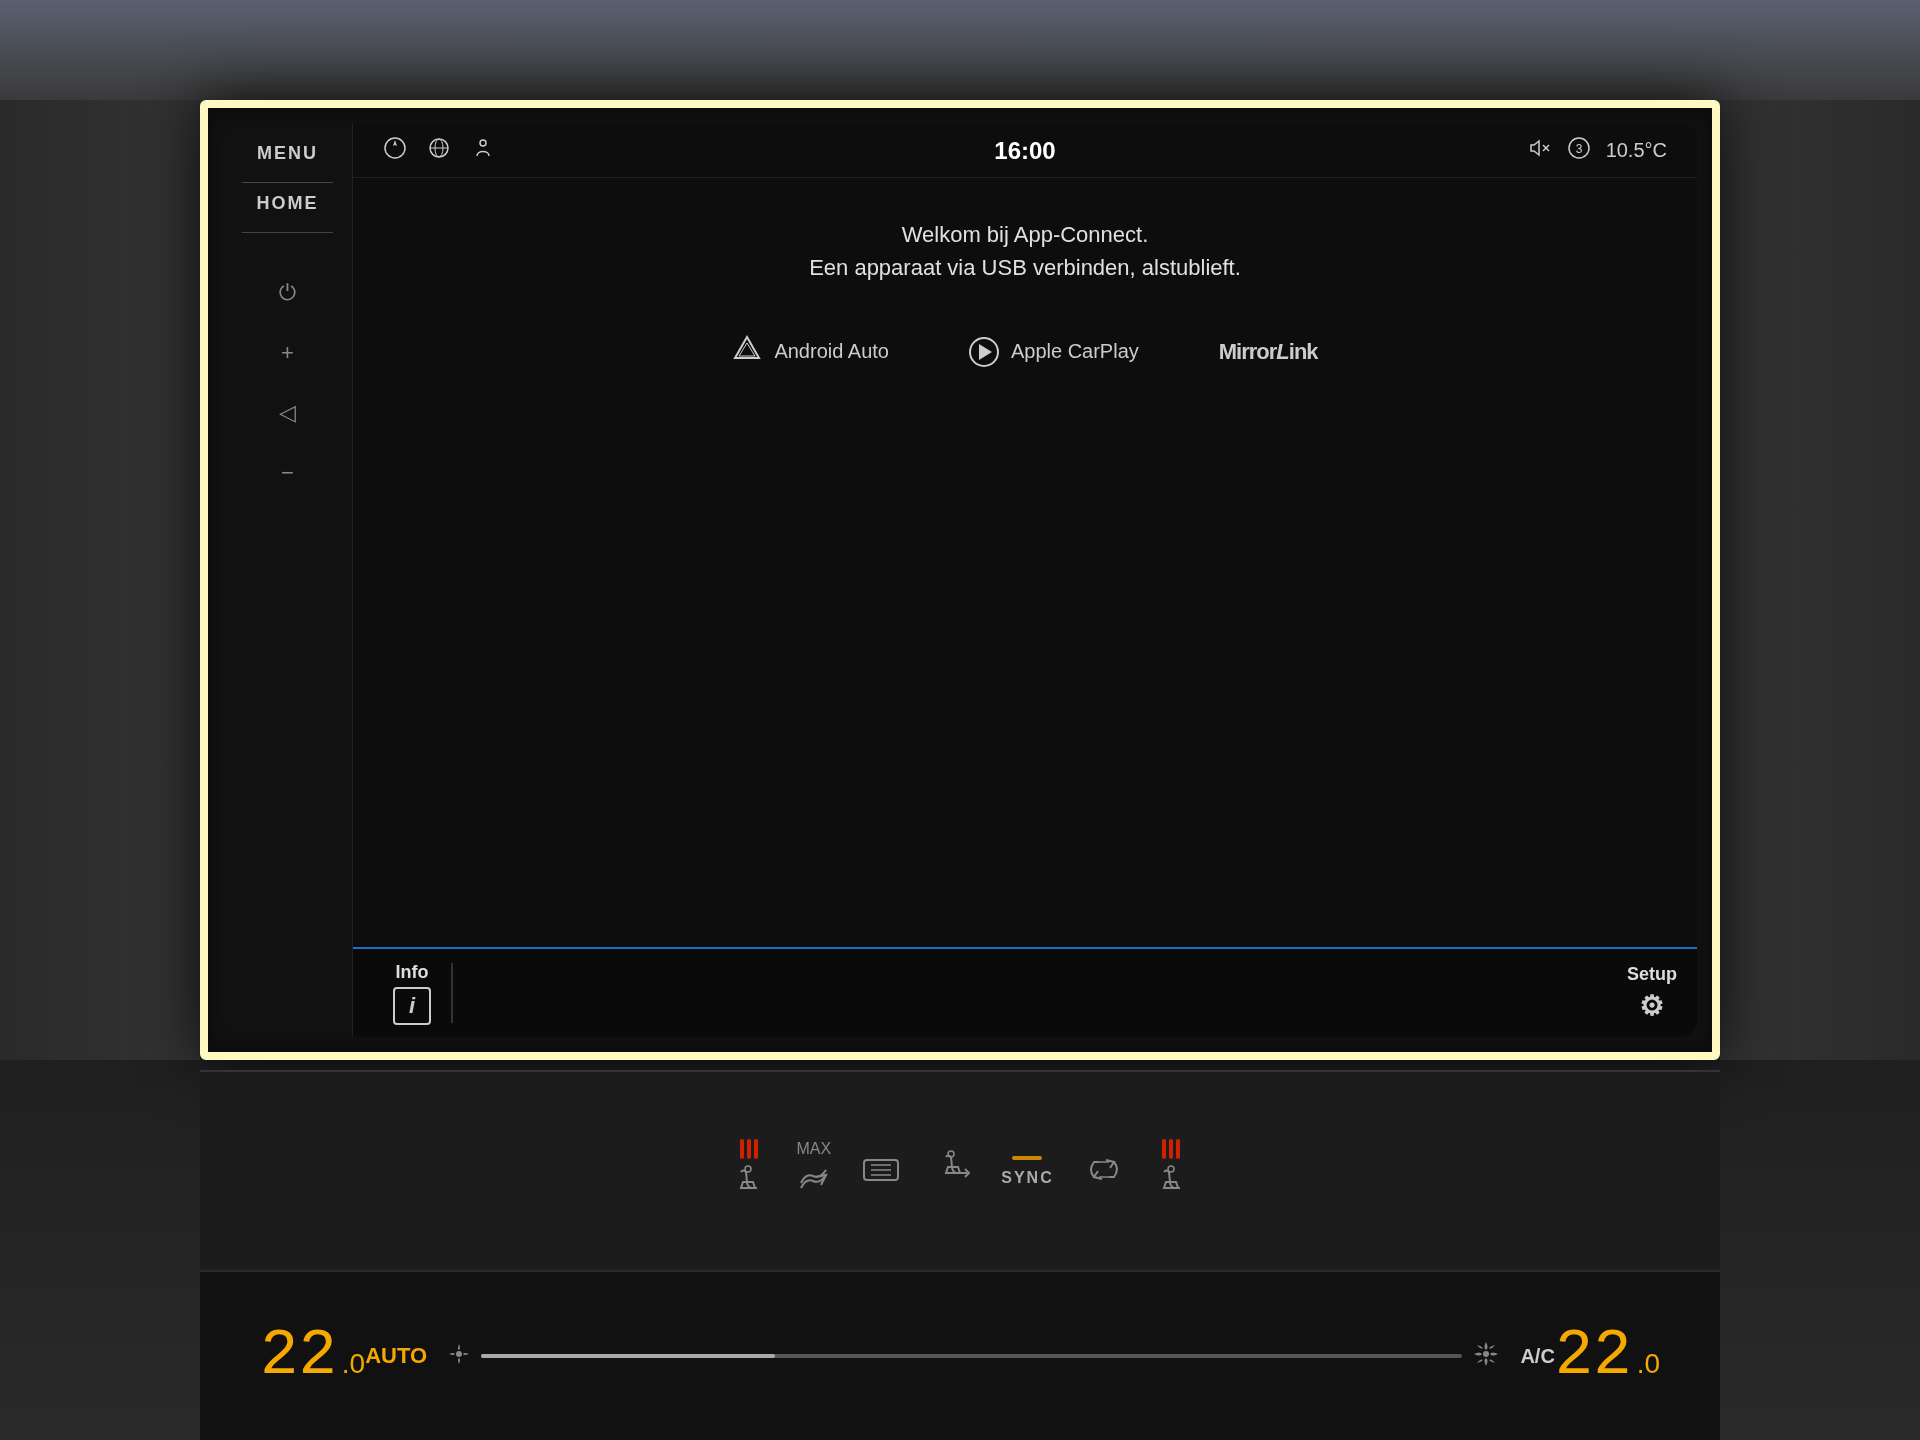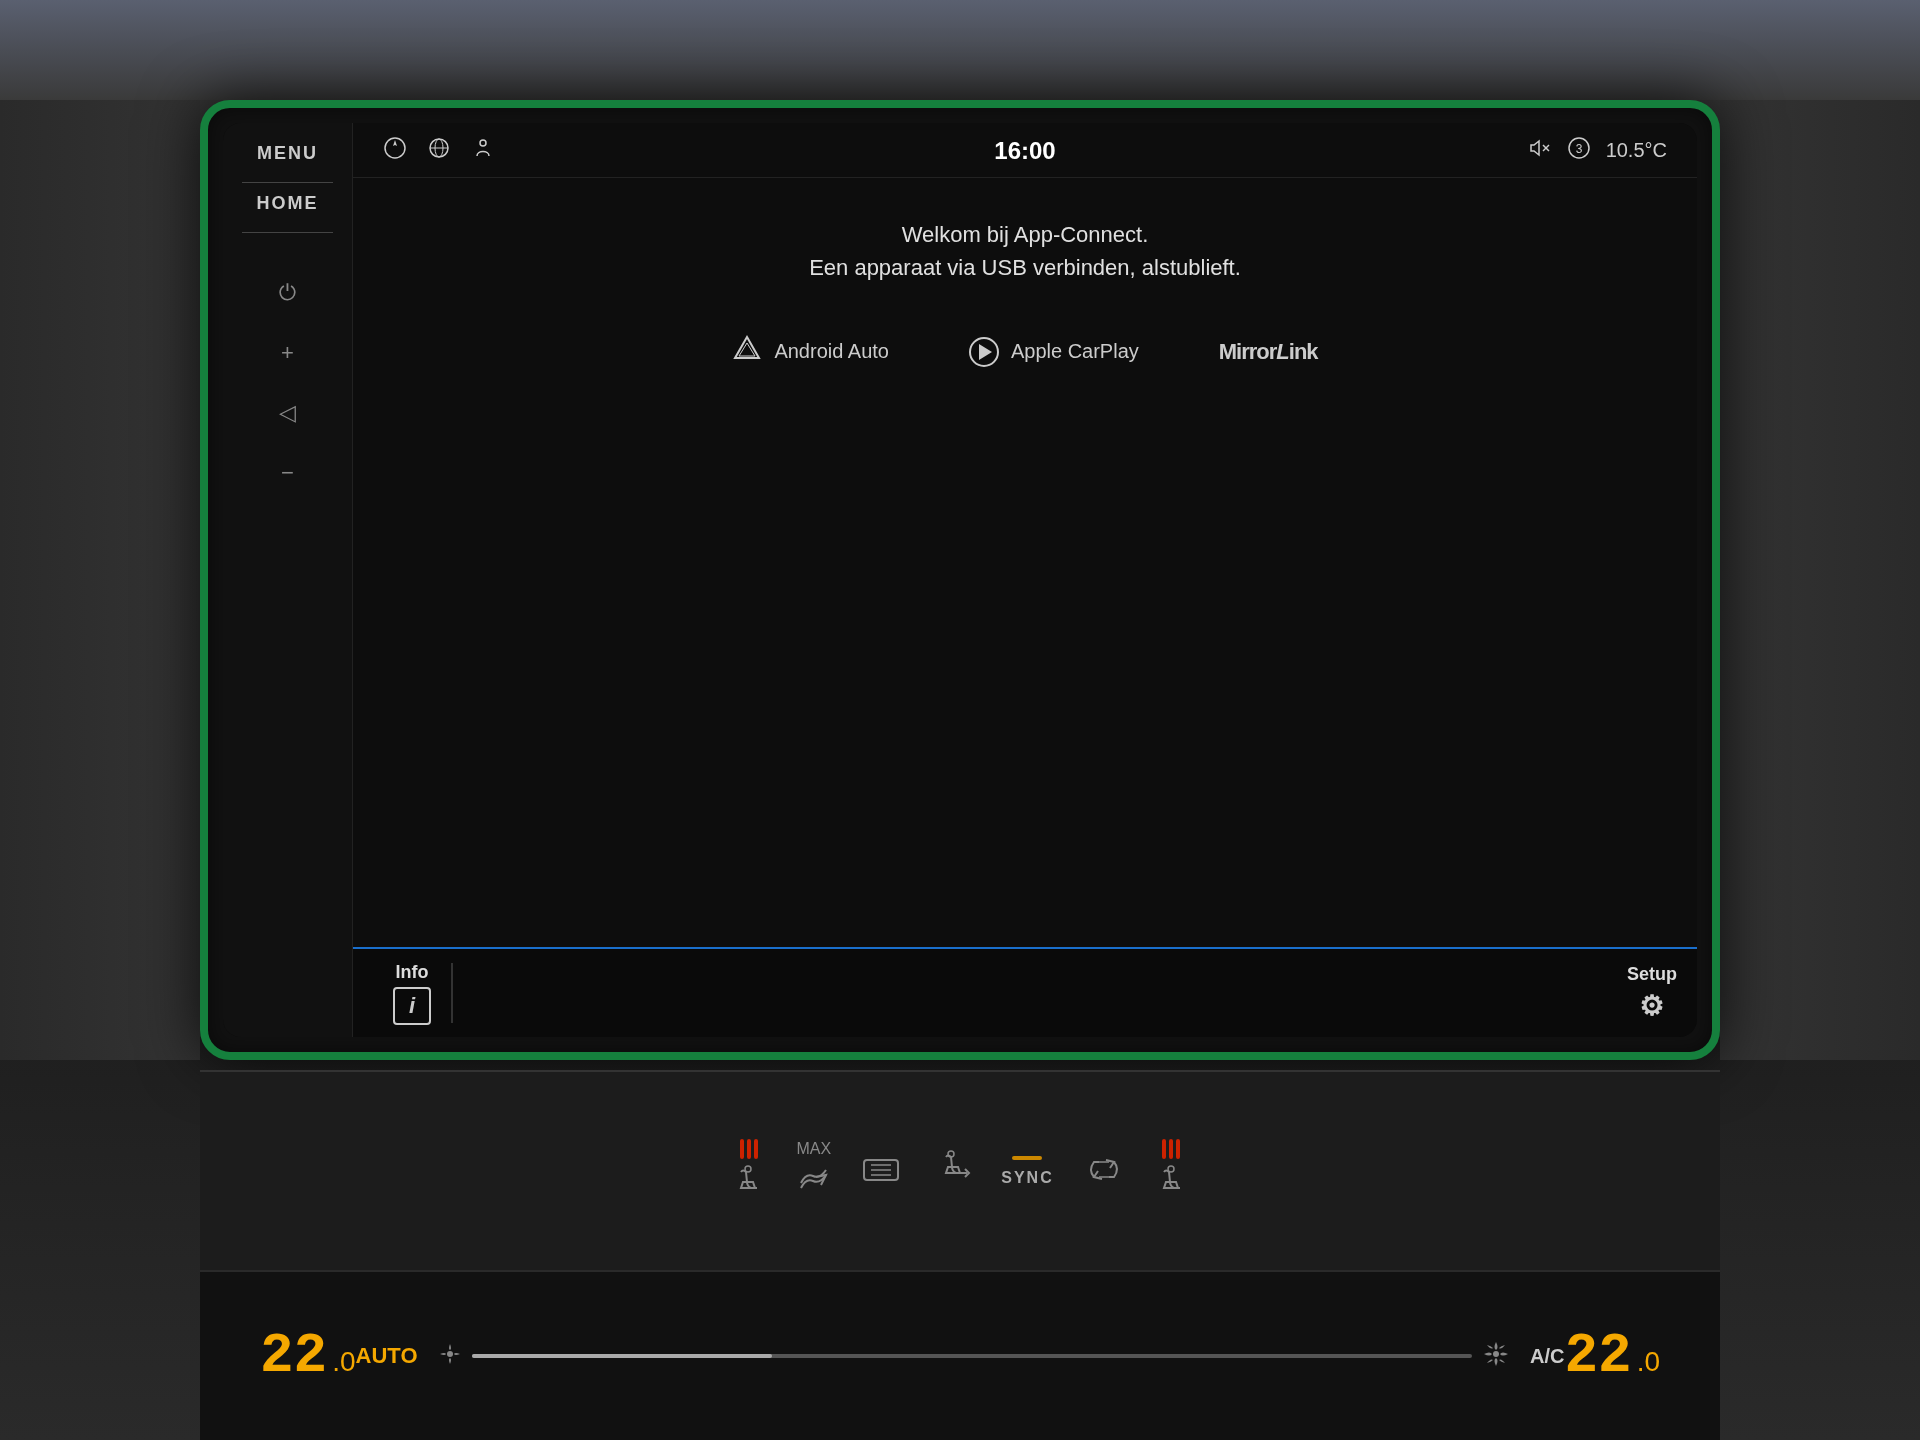--- a/index.html
+++ b/index.html
@@ -20,23 +20,23 @@
     }
 
     
     .screen-bezel {
       position: absolute;
       top: 100px;
       left: 200px;
       right: 200px;
       bottom: 380px;
       background: #111;
-      border-radius: 30px;
+      border-radius: 6px;
       box-shadow: 0 0 60px rgba(0,0,0,0.8), inset 0 0 20px rgba(0,0,0,0.5);
-      border: 8px solid #15803d;
+      border: 8px solid #fef9c3;
     }
 
     
     .screen {
       position: absolute;
       top: 15px;
       left: 15px;
       right: 15px;
       bottom: 15px;
       background: #0d0d0d;
@@ -330,22 +330,22 @@
 
     .sync-label {
       color: #aaa;
       font-size: 16px;
       font-weight: bold;
       letter-spacing: 2px;
     }
 
     .temp-number {
       color: #f5a800;
-      font-size: 56px;
-      font-weight: bold;
+      font-size: 64px;
+      font-weight: normal;
       font-family: 'Courier New', monospace;
       text-align: center;
     }
 
     .temp-sub {
       color: #f5a800;
       font-size: 28px;
     }
 
     .auto-label {

